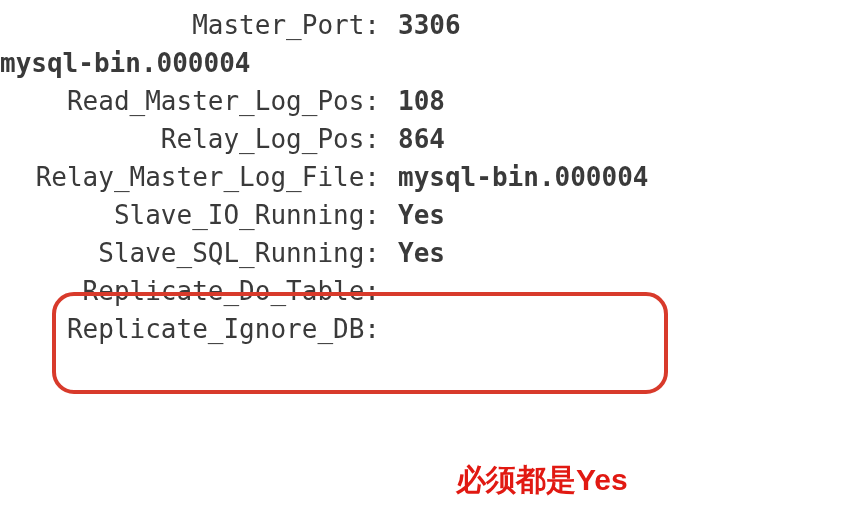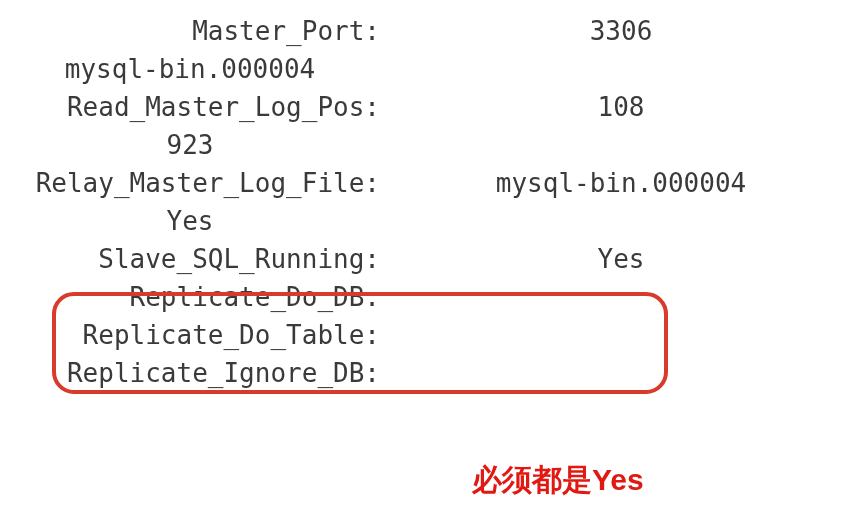--- a/index.html
+++ b/index.html
@@ -7,48 +7,49 @@
     padding: 0;
     width: 844px;
     height: 516px;
     background: #ffffff;
     font-family: "DejaVu Sans Mono", "Courier New", monospace;
     font-size: 26px;
     color: #3a3a3a;
     overflow: hidden;
   }
   .status-block {
-    padding-top: 12px;
+    padding-top: 6px;
   }
   .status-row {
     display: grid;
     grid-template-columns: 380px 1fr;
     column-gap: 18px;
     line-height: 38px;
     white-space: pre;
   }
   .label-cell {
     text-align: right;
   }
   .value-cell {
-    text-align: center;
+    text-align: left;
+    font-weight: bold;
   }
   .highlight-box {
     position: absolute;
     left: 52px;
     top: 292px;
     width: 608px;
     height: 94px;
     border: 4px solid #d83a2b;
     border-radius: 22px;
     pointer-events: none;
   }
   .note {
     position: absolute;
-    left: 472px;
+    left: 456px;
     top: 460px;
     color: #e11912;
     font-family: "Microsoft YaHei", "PingFang SC", sans-serif;
     font-weight: 700;
     font-size: 30px;
   }
 </style>
 </head>
 <body>
 
@@ -58,36 +59,34 @@
     <span class="value-cell">3306</span>
   </div>
   <div class="status-row">
     <span class="value-cell">mysql-bin.000004</span>
   </div>
   <div class="status-row">
     <span class="label-cell">Read_Master_Log_Pos:</span>
     <span class="value-cell">108</span>
   </div>
   <div class="status-row">
-    <span class="value-cell">923</span>
+    <span class="label-cell">Relay_Log_Pos:</span>
+    <span class="value-cell">864</span>
   </div>
   <div class="status-row">
     <span class="label-cell">Relay_Master_Log_File:</span>
     <span class="value-cell">mysql-bin.000004</span>
   </div>
   <div class="status-row">
+    <span class="label-cell">Slave_IO_Running:</span>
     <span class="value-cell">Yes</span>
   </div>
   <div class="status-row">
     <span class="label-cell">Slave_SQL_Running:</span>
     <span class="value-cell">Yes</span>
-  </div>
-  <div class="status-row">
-    <span class="label-cell">Replicate_Do_DB:</span>
-    <span class="value-cell"></span>
   </div>
   <div class="status-row">
     <span class="label-cell">Replicate_Do_Table:</span>
     <span class="value-cell"></span>
   </div>
   <div class="status-row">
     <span class="label-cell">Replicate_Ignore_DB:</span>
     <span class="value-cell"></span>
   </div>
 </div>

